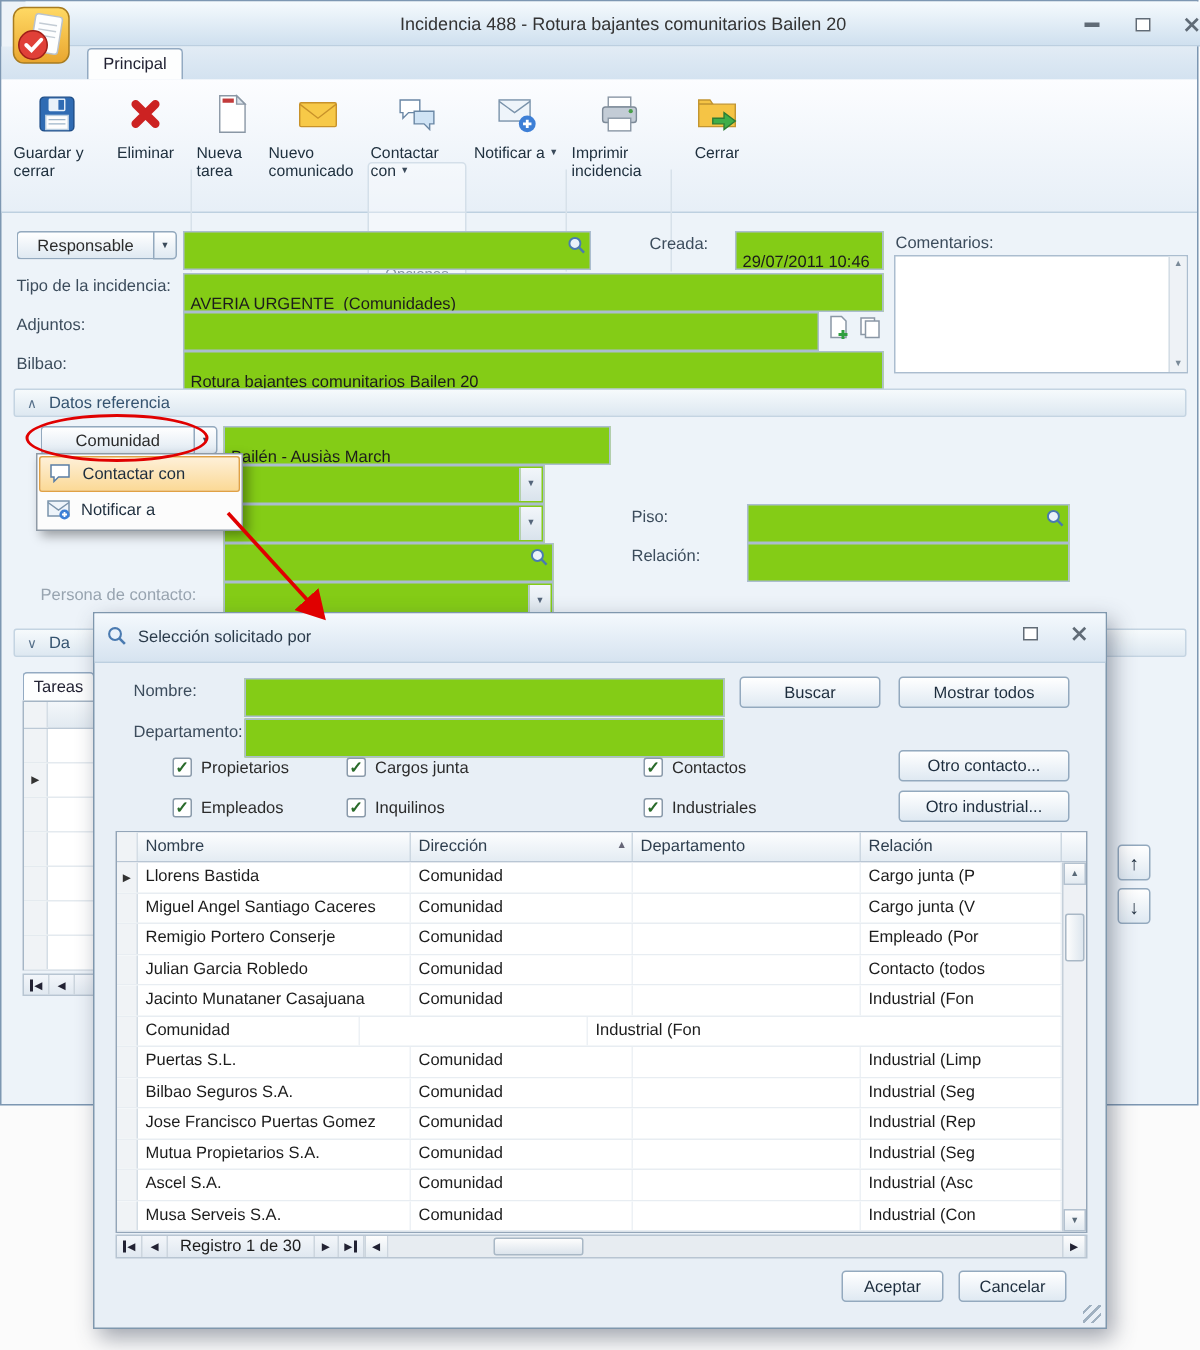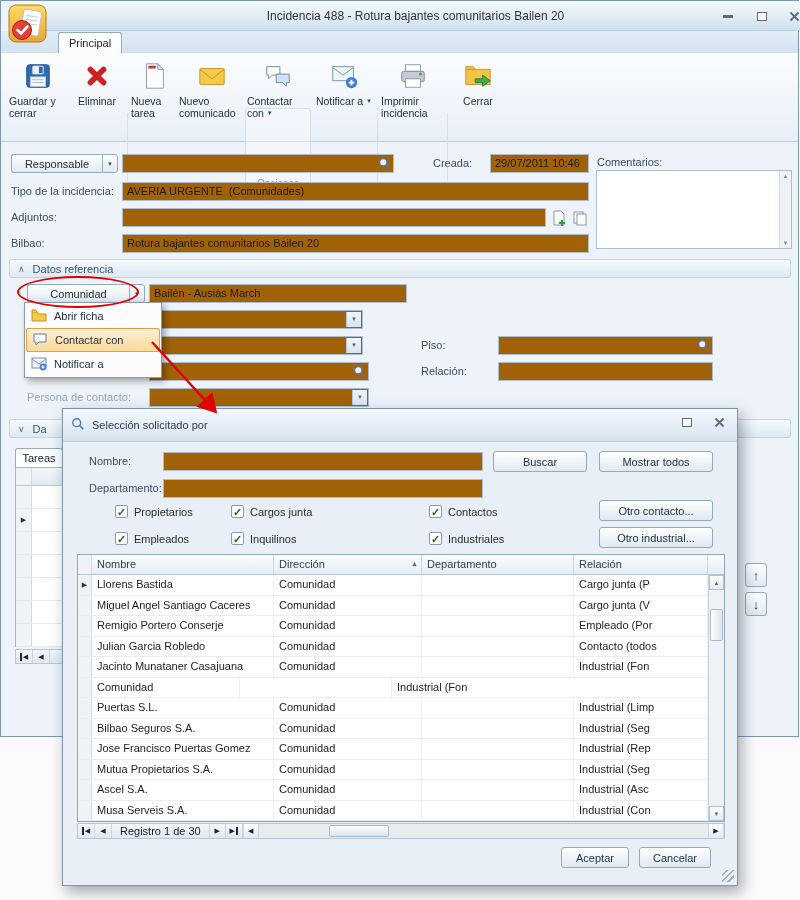--- a/index.html
+++ b/index.html
@@ -19,21 +19,21 @@
 .tab{position:absolute;left:57px;top:31px;width:64px;height:21px;background:#fdfefe;border:1px solid #93aac2;border-bottom:none;border-radius:3px 3px 0 0;text-align:center;line-height:20px;color:#223}
 .ribbon{position:absolute;left:0;top:52px;width:100%;height:89px;background:linear-gradient(#fcfdff,#e7eff7);border-bottom:1px solid #bdd0e0}
 .ribbon-sep{position:absolute;top:60px;height:68px;width:1px;background:#d7e1ea}
 .ribbon-group{position:absolute;left:244px;top:55px;width:66px;height:83px;border:1px solid #d4dfe9;border-radius:3px;background:rgba(255,255,255,.35)}
 .group-label{position:absolute;left:244px;top:125px;width:66px;text-align:center;font-size:10px;color:#8795a5}
 .rbtn{position:absolute;top:57px;height:78px;display:flex;flex-direction:column;align-items:center;padding-top:3px;gap:2px;border-radius:3px}
 .rbtn .cap{font-size:10.5px;line-height:12px;text-align:left;color:#20313f;white-space:normal}
 .dd{font-size:6px;color:#3a4a5a;vertical-align:2px}
 
 .lbl{position:absolute;font-size:11px;color:#3c4c5c;white-space:nowrap}
-.f{position:absolute;height:19px;background:#a16207;border:1px solid #abbdcf;font-size:11px;line-height:17px;padding:0 4px;white-space:pre;overflow:hidden;color:#1c1c1c}
+.f{position:absolute;height:19px;background:#84cc16;border:1px solid #abbdcf;font-size:11px;line-height:17px;padding:12px 4px;white-space:pre;overflow:hidden;color:#1c1c1c}
 .btn{background:linear-gradient(#ffffff,#dfe9f2);border:1px solid #93a9be;border-radius:3px;font-size:11px;color:#1d2d3d;display:flex;align-items:center;justify-content:center}
 .split{position:absolute;height:19px;display:flex}
 .split .main{flex:1;background:linear-gradient(#fff,#dfe9f2);border:1px solid #93a9be;border-right:none;border-radius:3px 0 0 3px;display:flex;align-items:center;justify-content:center;padding:0 4px}
 .split .arr{width:16px;background:linear-gradient(#fff,#dfe9f2);border:1px solid #93a9be;border-radius:0 3px 3px 0;display:flex;align-items:center;justify-content:center;font-size:6px;color:#3a4a5a}
 .combo-arrow{position:absolute;right:1px;top:1px;bottom:1px;width:15px;background:linear-gradient(#f2f6fa,#d9e3ec);border-left:1px solid #b6c6d5;display:flex;align-items:center;justify-content:center;font-size:6px;color:#54657a}
 .mag{position:absolute;right:2px;top:2px}
 .iconbtn{position:absolute;width:18px;height:18px;display:flex;align-items:center;justify-content:center}
 .comments{position:absolute;left:595px;top:169px;width:196px;height:79px;background:#fff;border:1px solid #abbdcf}
 .cscroll{position:absolute;right:0;top:0;bottom:0;width:12px;background:#eef2f6;border-left:1px solid #d4dde5;display:flex;flex-direction:column;justify-content:space-between;align-items:center;font-size:6px;color:#7a8a98;padding:2px 0}
 .sechead{position:absolute;left:8px;width:782px;height:19px;background:linear-gradient(#f6fafc,#dde8f1);border:1px solid #c4d4e2;border-radius:2px;display:flex;align-items:center;gap:8px;padding:0 8px;color:#35536f}
@@ -319,27 +319,20 @@
     </div>
     <button class="btn updown" style="top:562px">
         <span>↑</span>
       </button>
     <button class="btn updown" style="top:591px">
         <span>↓</span>
       </button>
   </div>
 
   <div class="ctxmenu">
-    <div class="mitem">
-      <span><svg width="16" height="16" viewBox="0 0 16 16">
-            <path d="M1 5 h5 l1.5 2 H15 v7 H1 z" fill="#f7c948" stroke="#c8922a"></path>
-            <path d="M1 5 V3 h4 l1 2" fill="#f7c948" stroke="#c8922a"></path>
-          </svg></span>
-      <span>Abrir ficha</span>
-    </div>
     <div class="mitem hl">
       <span><svg width="16" height="16" viewBox="0 0 16 16">
             <path d="M2 3 h12 v8 h-7 l-3 3 v-3 h-2 z" fill="#fff" stroke="#5a7ea5"></path>
           </svg></span>
       <span>Contactar con</span>
     </div>
     <div class="mitem">
       <span><svg width="16" height="16" viewBox="0 0 16 16">
             <rect x="1" y="3" width="14" height="10" fill="#eef4fa" stroke="#7a93ab"></rect>
             <path d="M1 4 l7 5 l7 -5" fill="none" stroke="#7a93ab"></path>

